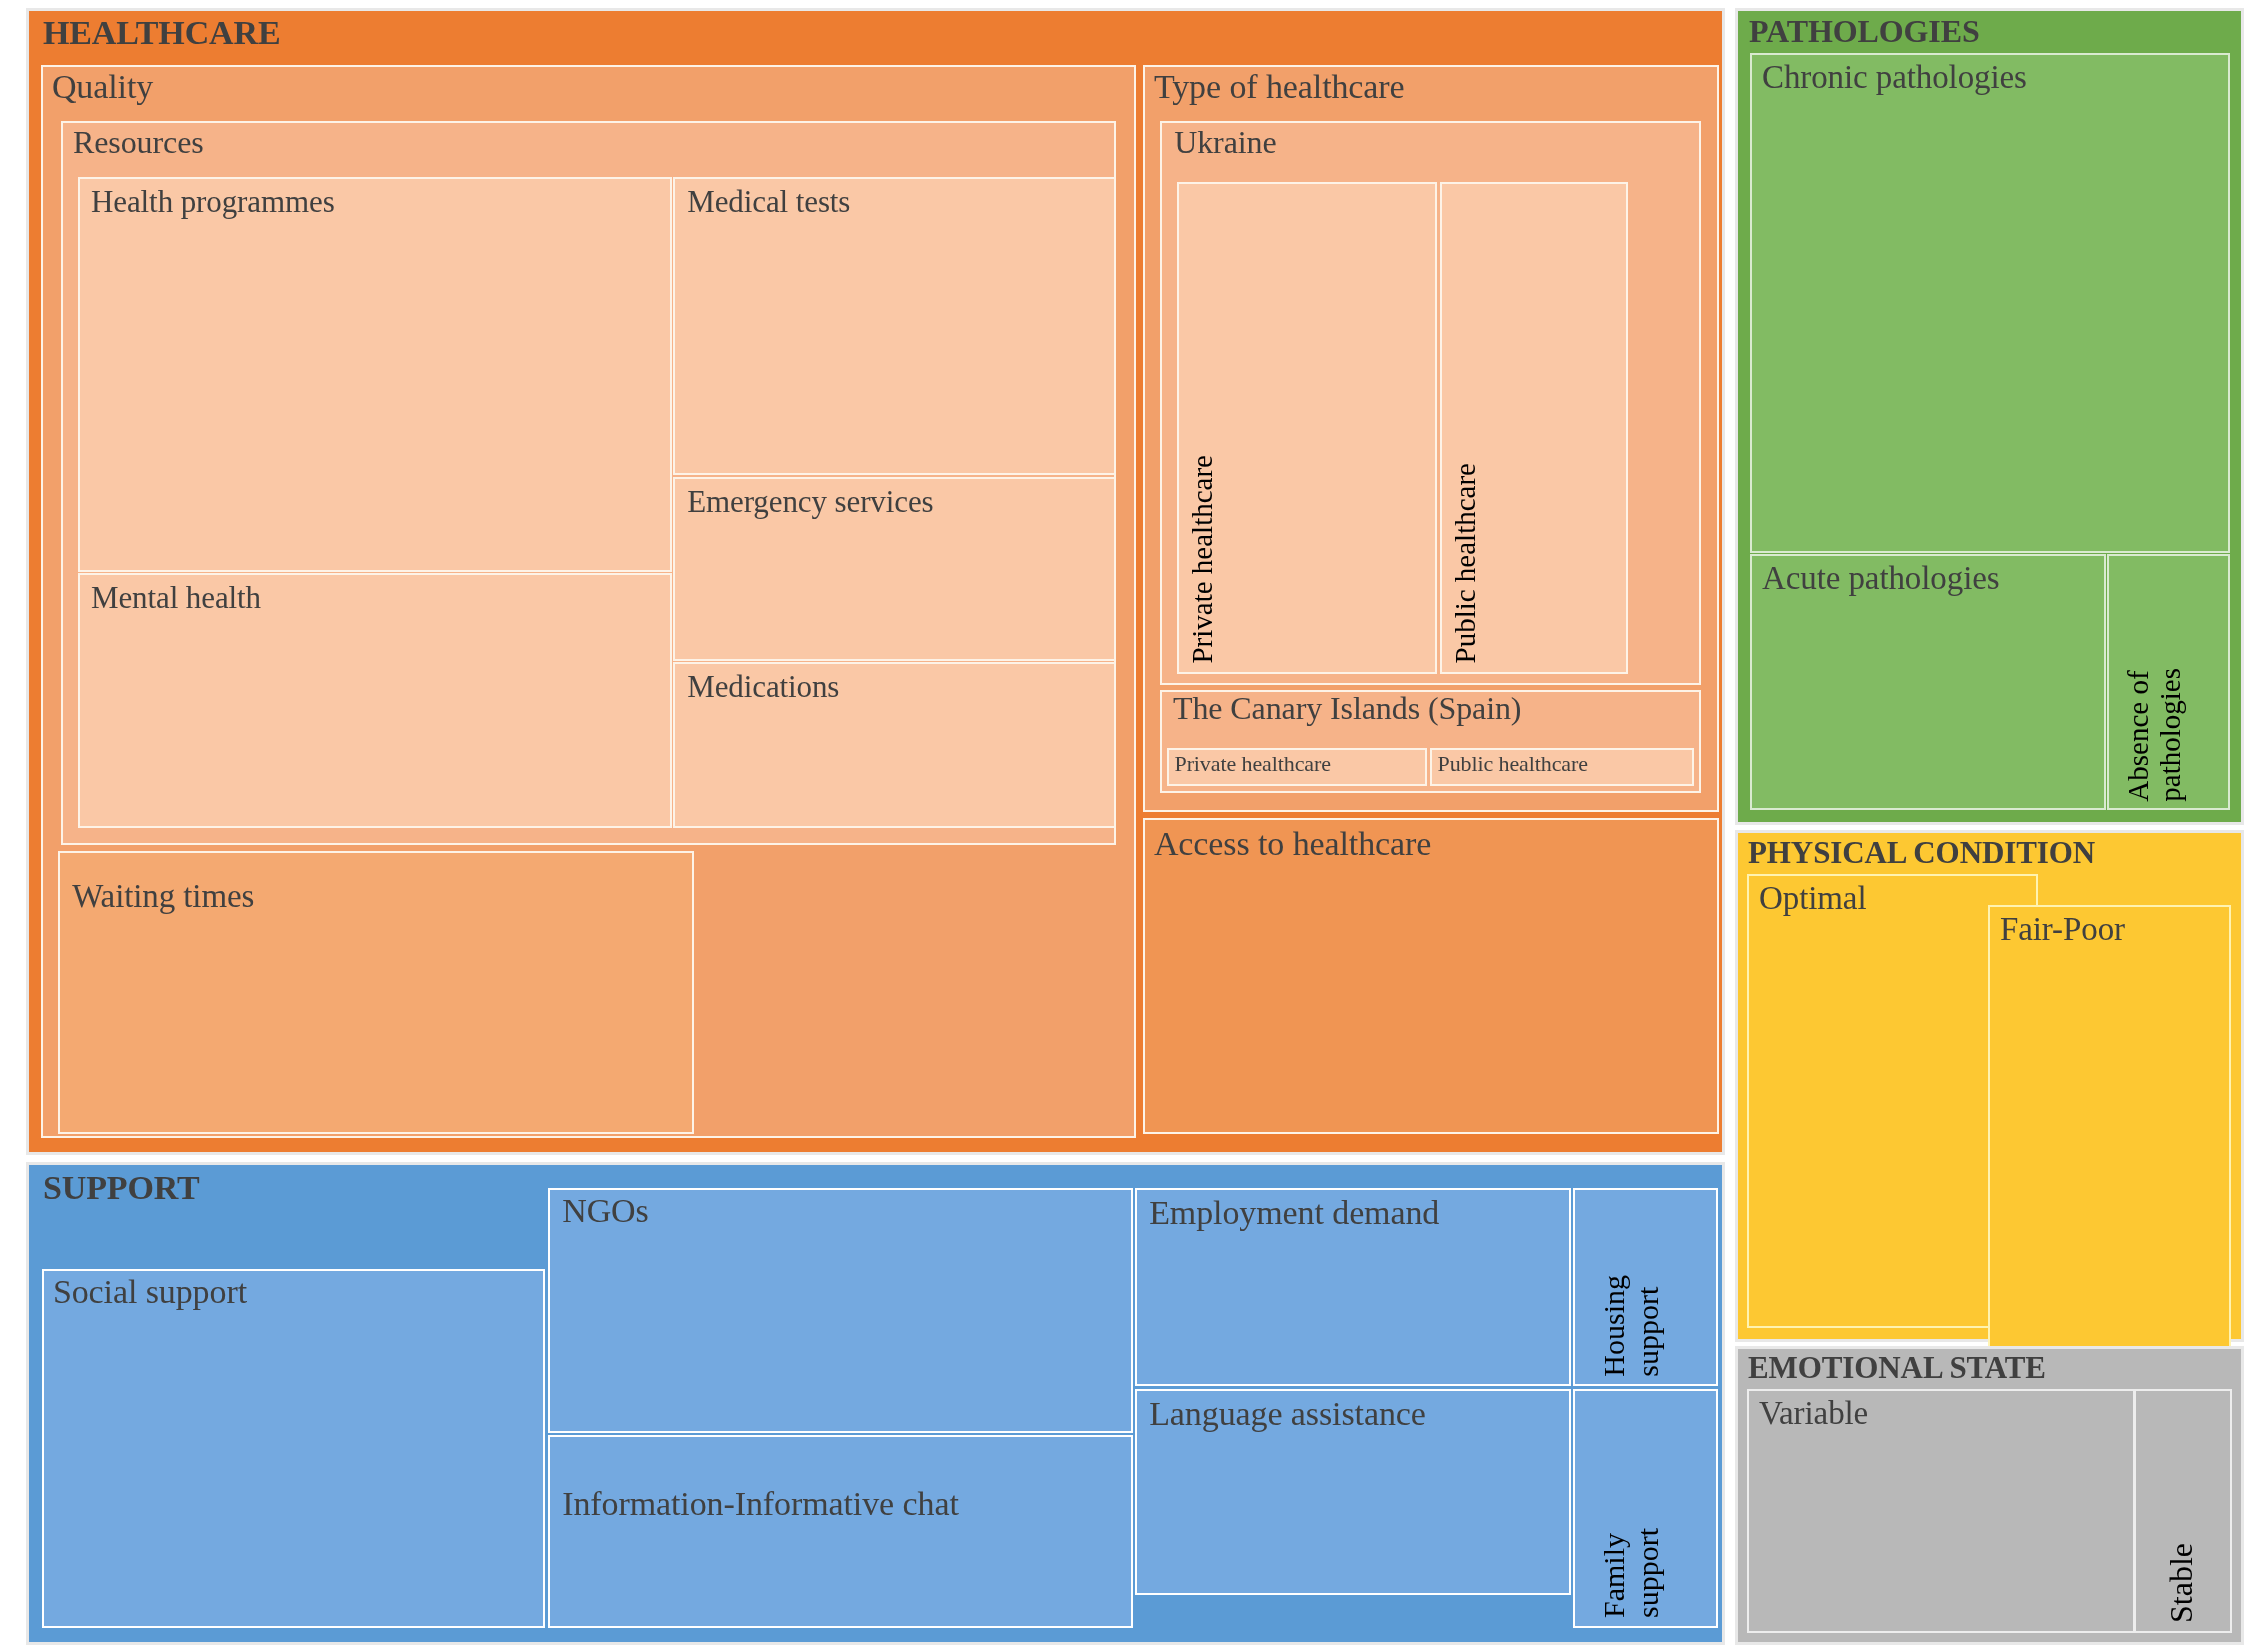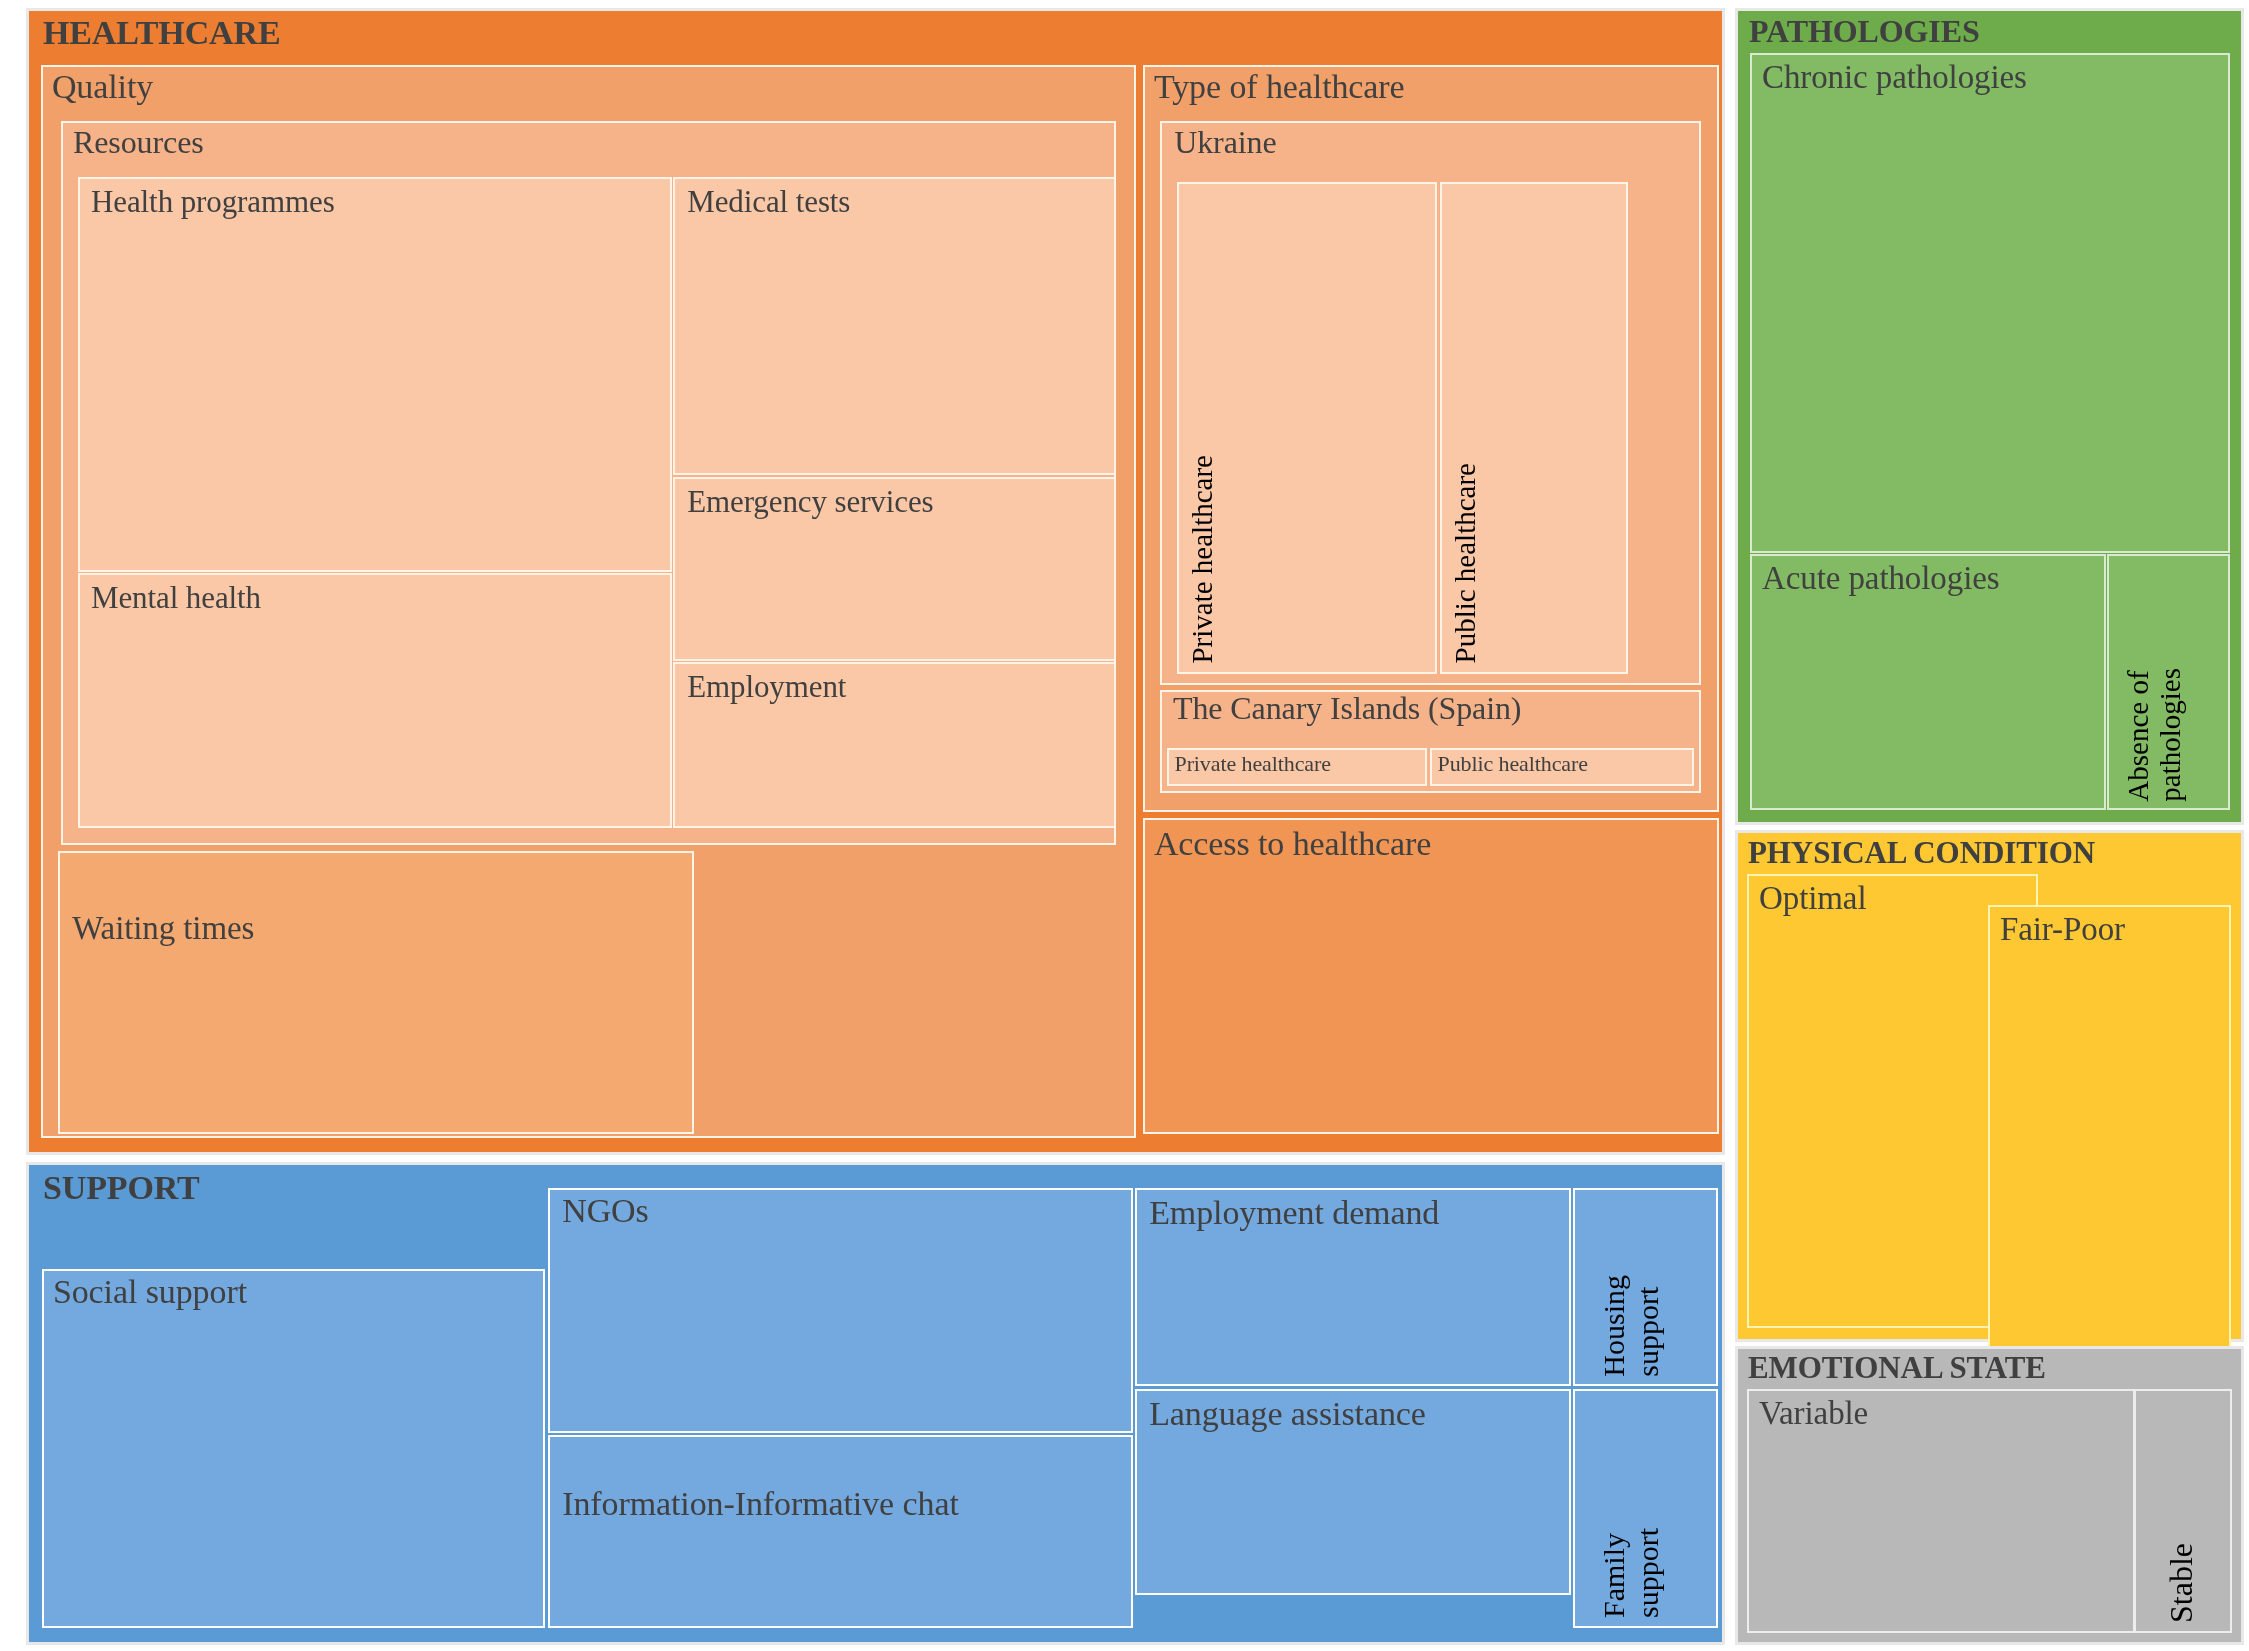--- a/index.html
+++ b/index.html
@@ -90,25 +90,25 @@
 
   <div class="tile c-hc-l3 b-cream-thin" style="left:673px;top:177px;width:443px;height:298px;">
     <div class="lbl tl" style="font-size:31px;left:12.2px;top:6.7px;">Medical tests</div>
   </div>
 
   <div class="tile c-hc-l3 b-cream-thin" style="left:673px;top:477px;width:443px;height:184px;">
     <div class="lbl tl" style="font-size:31px;left:12.2px;top:6.7px;">Emergency services</div>
   </div>
 
   <div class="tile c-hc-l3 b-cream-thin" style="left:673px;top:662px;width:443px;height:166px;">
-    <div class="lbl tl" style="font-size:31px;left:12.2px;top:6.7px;">Employment</div>
+    <div class="lbl tl" style="font-size:31px;left:12.2px;top:6.7px;">Medications</div>
   </div>
 
   <div class="tile c-hc-mid b-cream" style="left:58px;top:851px;width:636px;height:283px;">
-    <div class="lbl tl" style="font-size:33px;left:12.2px;top:26.6px;margin-top:32px;">Waiting times</div>
+    <div class="lbl tl" style="font-size:33px;left:12.2px;top:26.6px;">Waiting times</div>
   </div>
 
 
   <div class="tile c-hc-l1 b-cream" style="left:1143px;top:65px;width:576px;height:747px;">
     <div class="lbl tl" style="font-size:34px;left:8.9px;top:3.3px;">Type of healthcare</div>
   </div>
 
   <div class="tile c-hc-l2 b-cream" style="left:1160px;top:121px;width:541px;height:564px;">
     <div class="lbl tl" style="font-size:32px;left:12.2px;top:3.3px;">Ukraine</div>
   </div>

